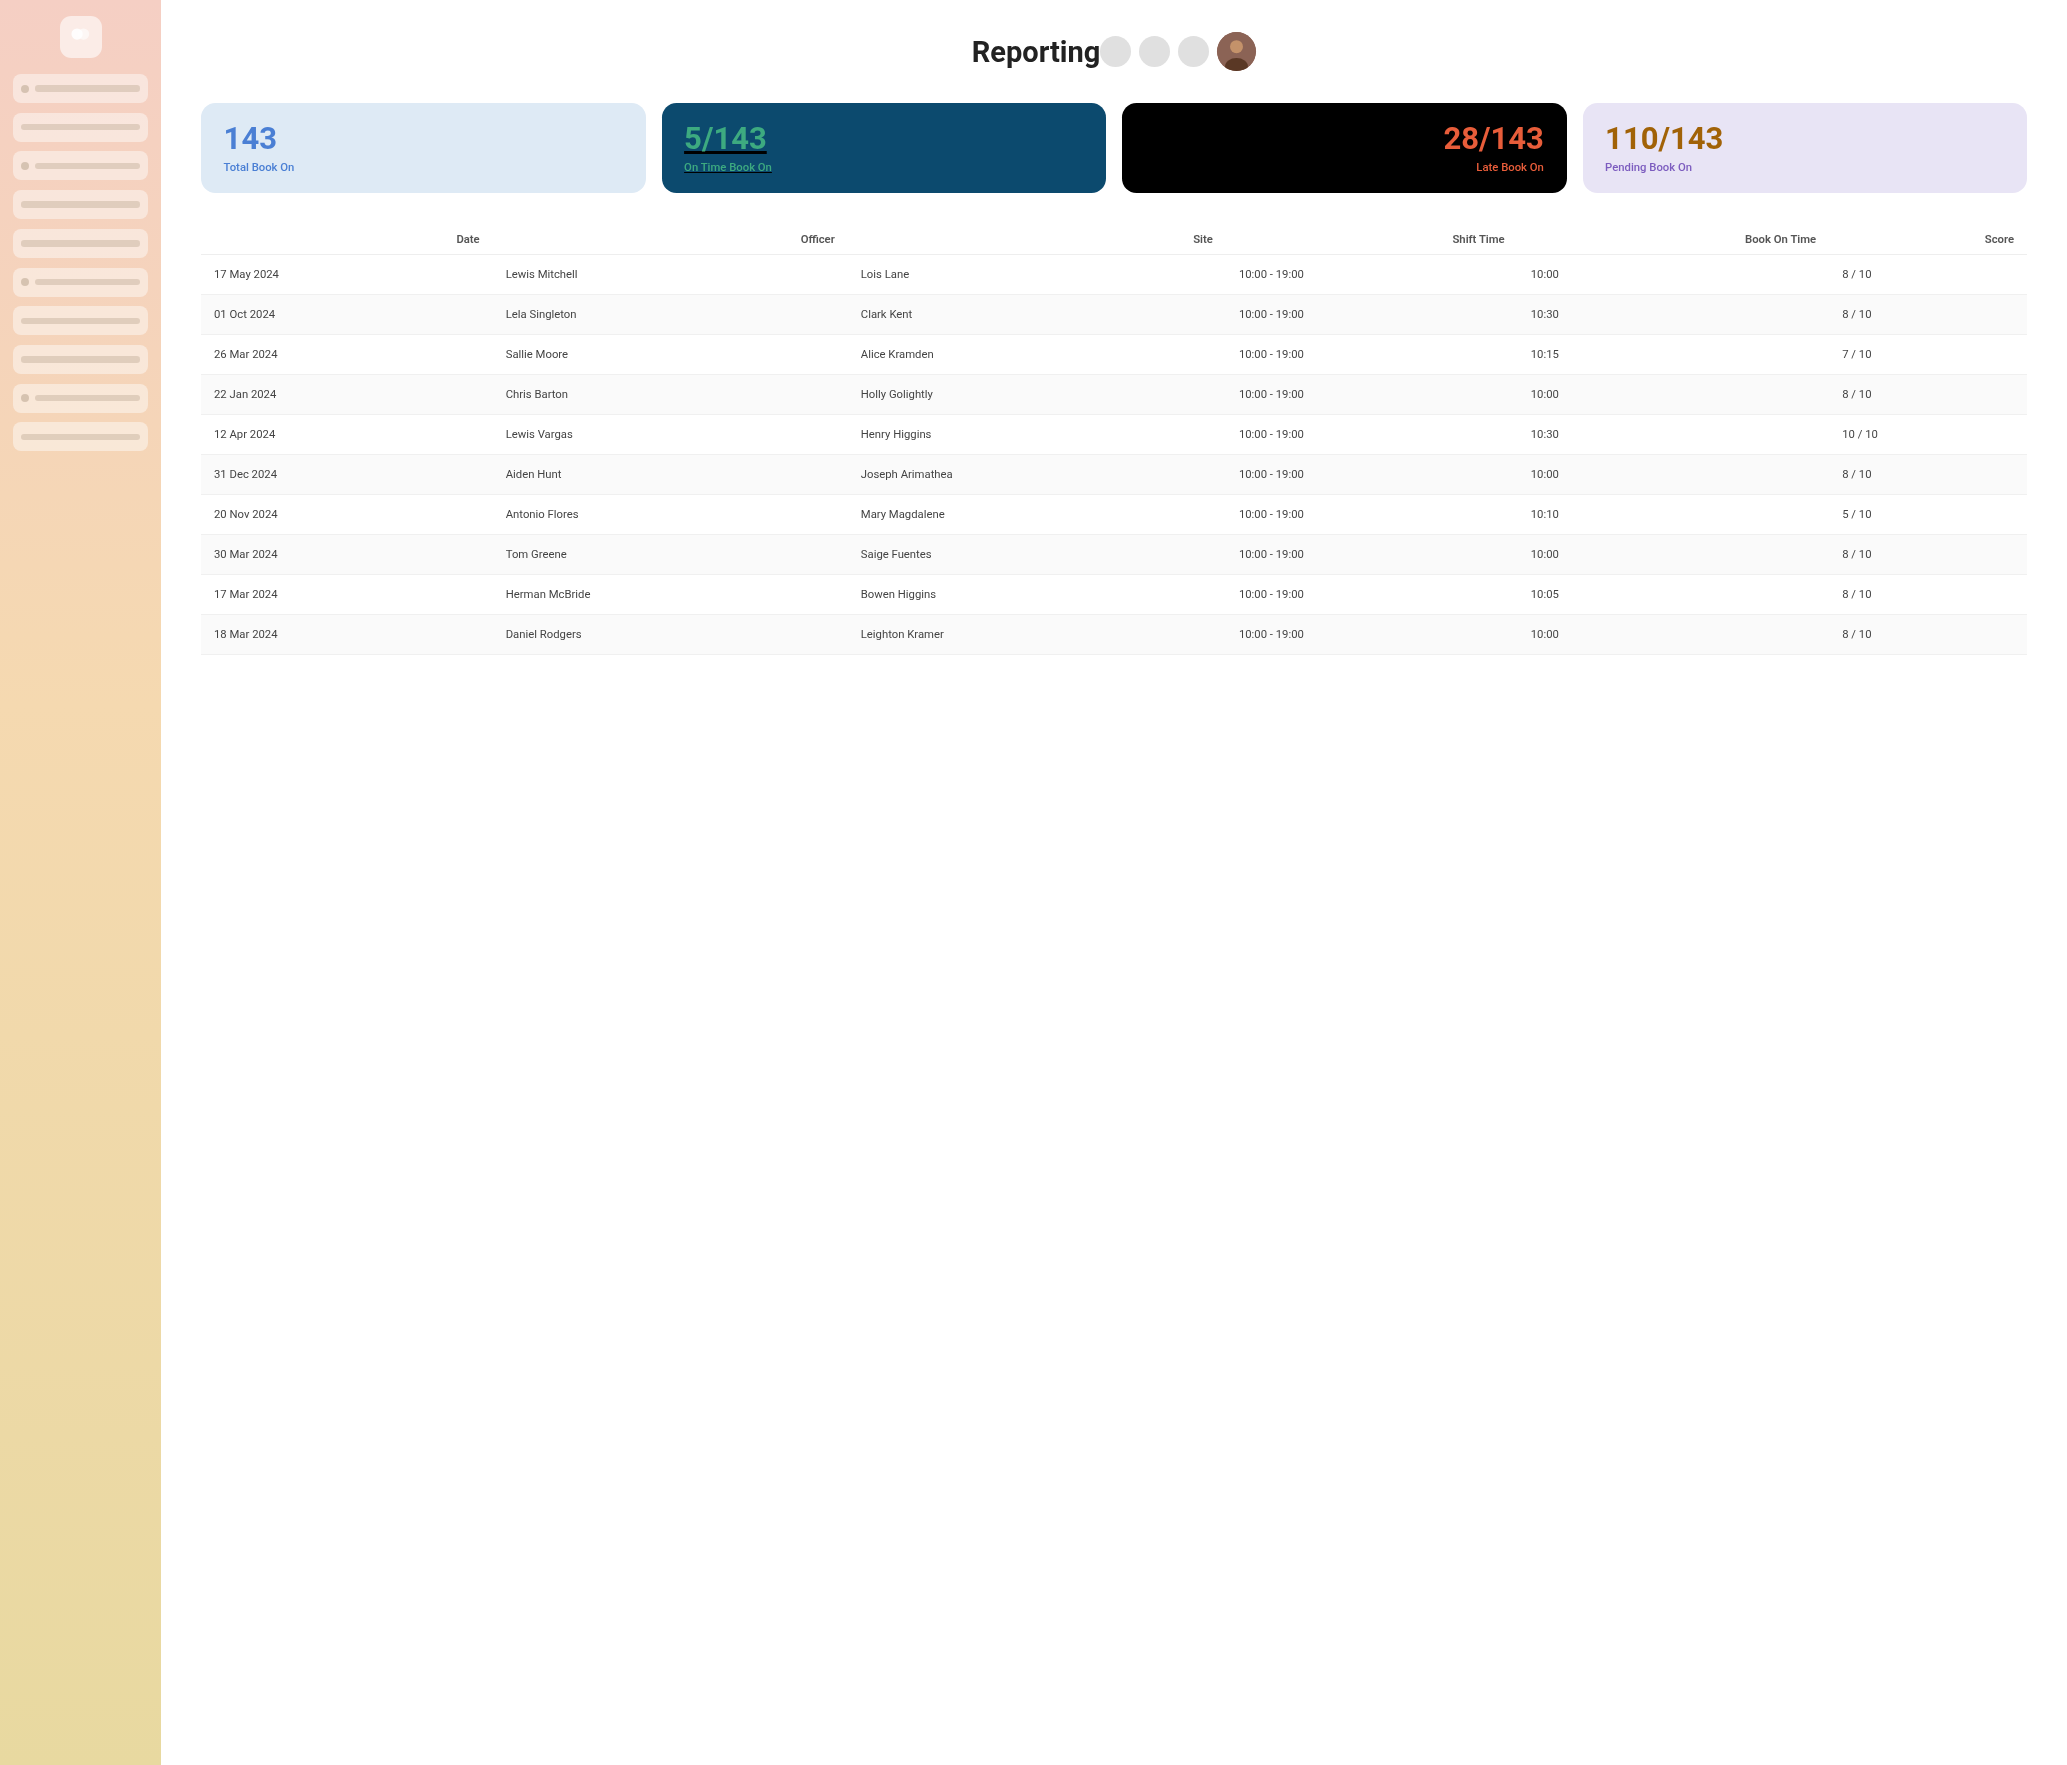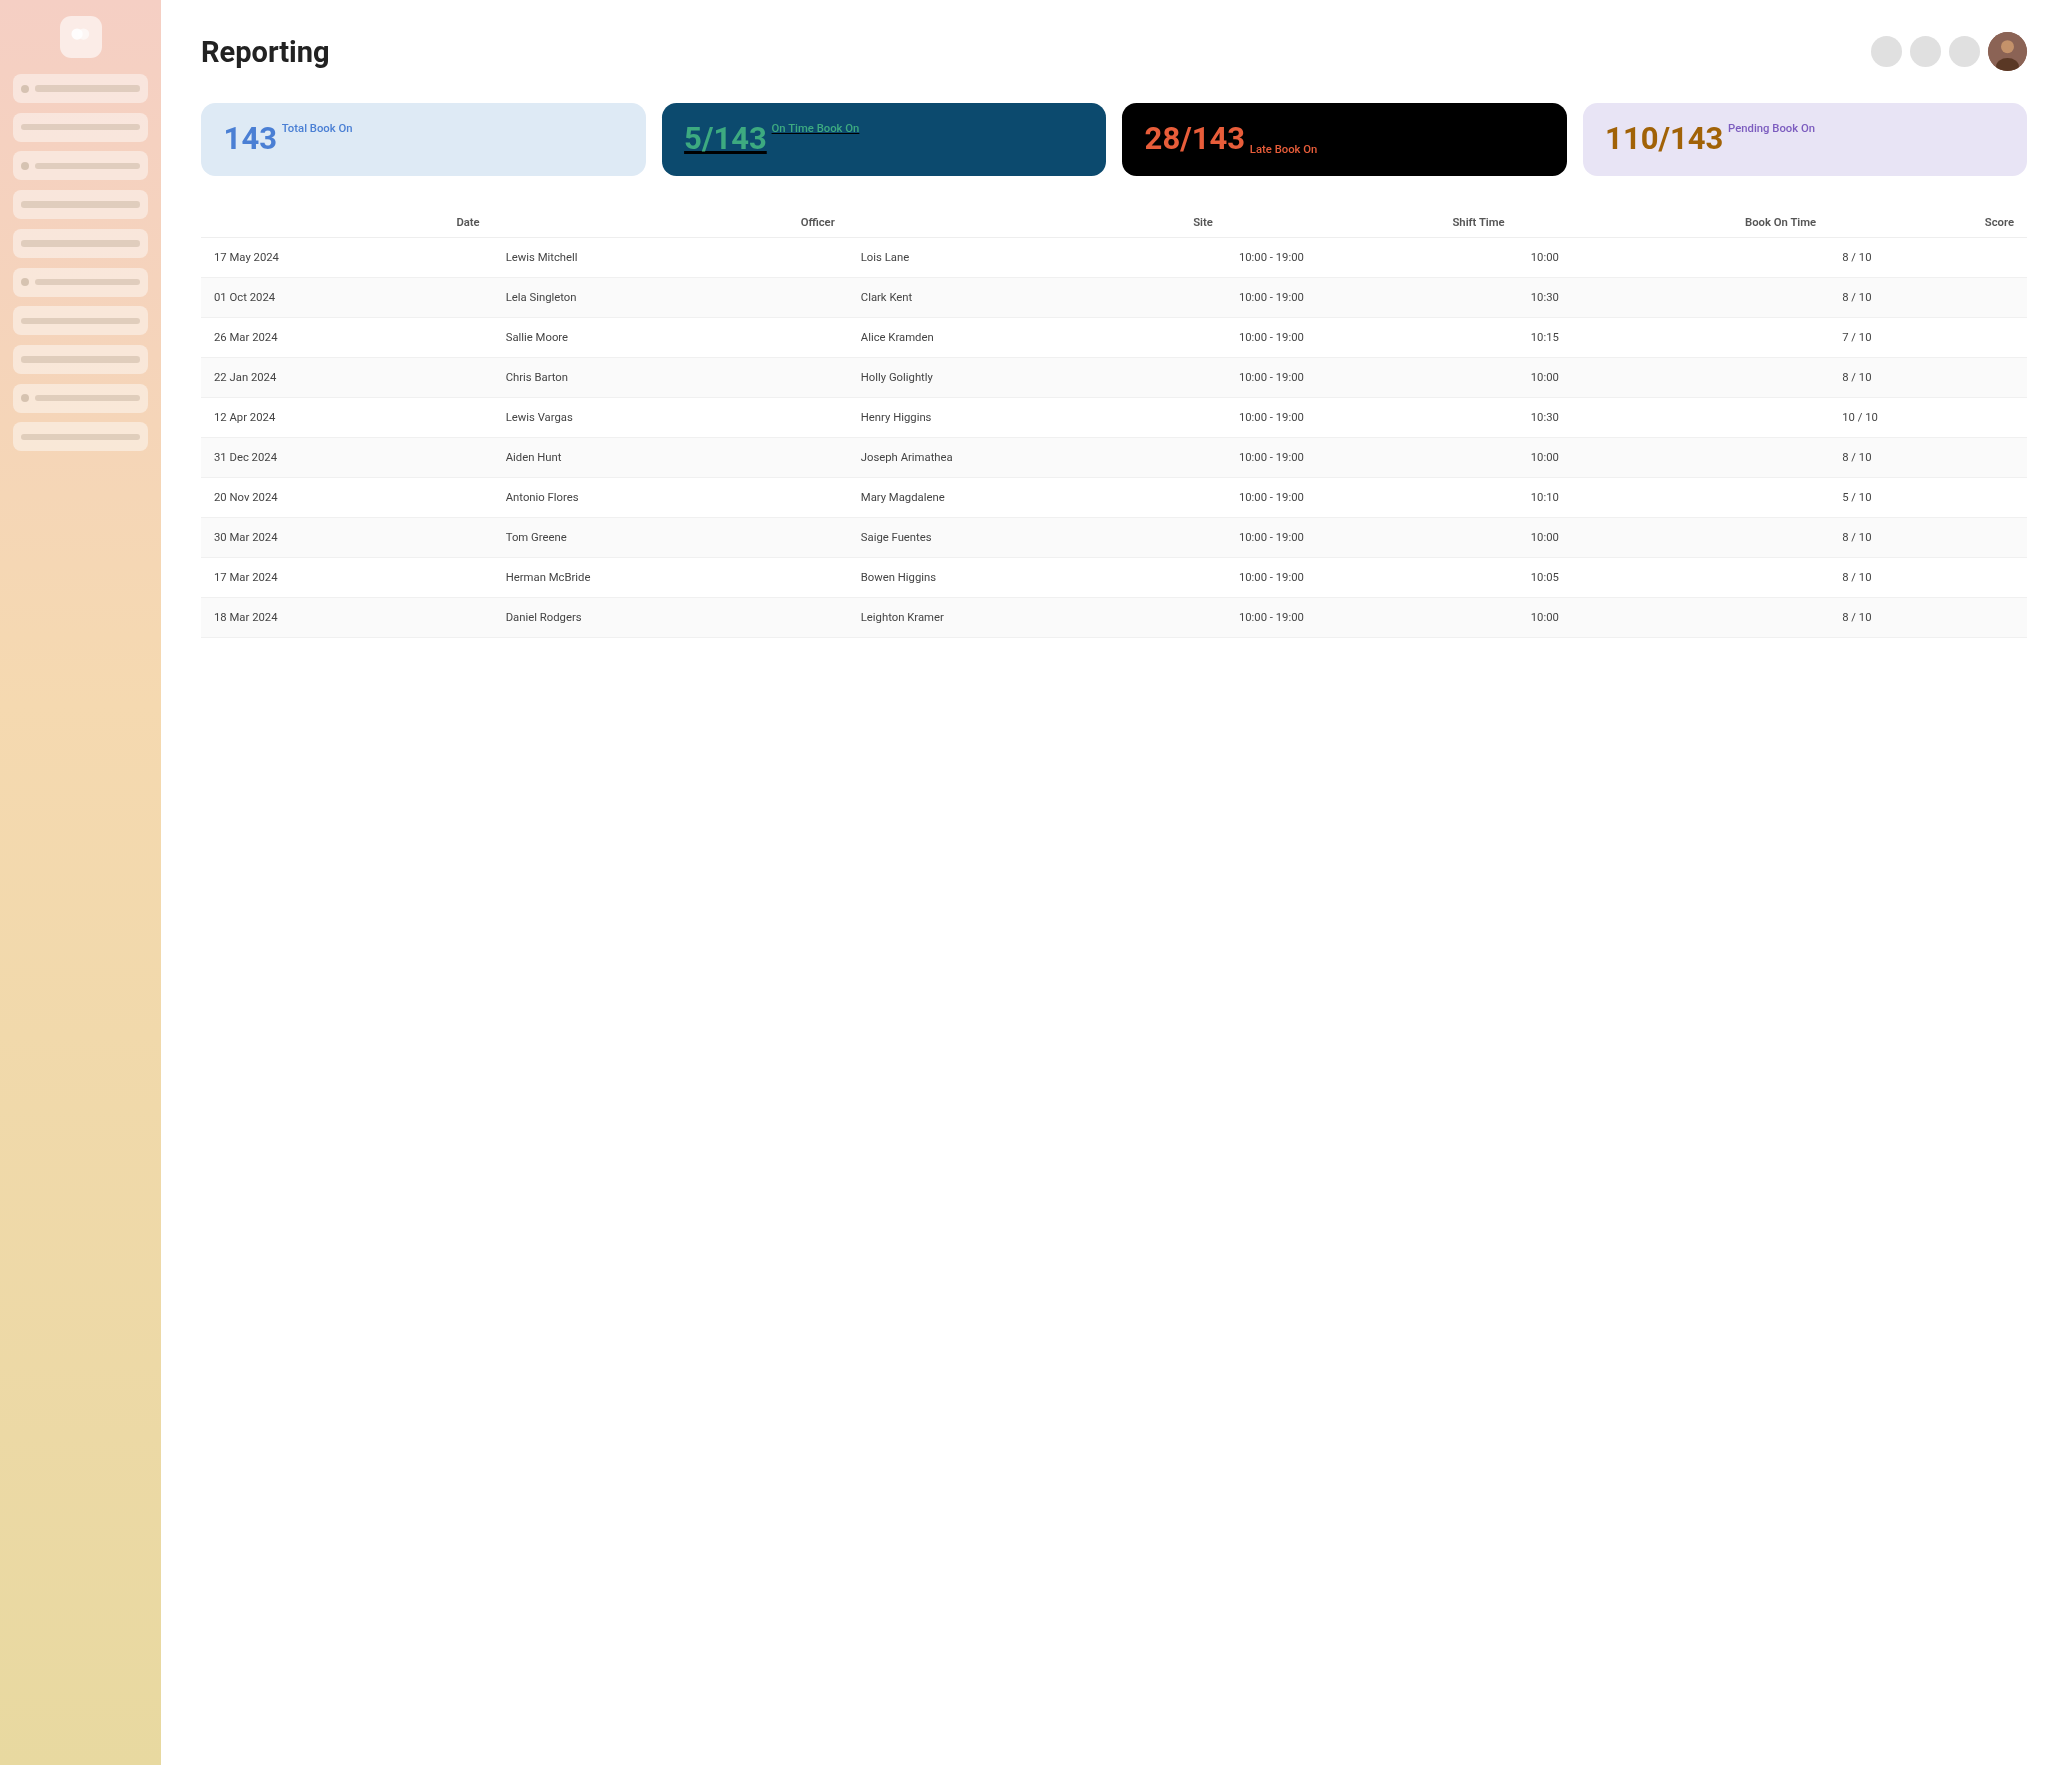--- a/index.html
+++ b/index.html
@@ -66,21 +66,21 @@
       flex: 1;
       overflow-y: auto;
       padding: 32px 40px;
       background: #fff;
     }
 
     
     .header {
       display: flex;
       align-items: center;
-      justify-content: space-between;
+      justify-content: center;
       margin-bottom: 32px;
     }
     .page-title {
       font-size: 29px;
       font-weight: 700;
       color: #222;
     }
     .header-right {
       display: flex;
       align-items: center;
@@ -108,21 +108,21 @@
     .stats-row {
       display: flex;
       gap: 16px;
       margin-bottom: 32px;
     }
     .stat-card {
       flex: 1;
       border-radius: 14.5px;
       padding: 19.3px 22.6px;
       display: flex;
-      flex-direction: row;
+      flex-direction: column;
       gap: 4.8px;
     }
     .stat-card.blue { background: #deeaf5; }
     .stat-card.mint { background: #0c4a6e; text-decoration: underline; }
     .stat-card.pink { background: #000000; align-items: flex-end; }
     .stat-card.lavender { background: #e8e4f5; }
     .stat-value {
       font-size: 31px;
       font-weight: 700;
       line-height: 1.1;

